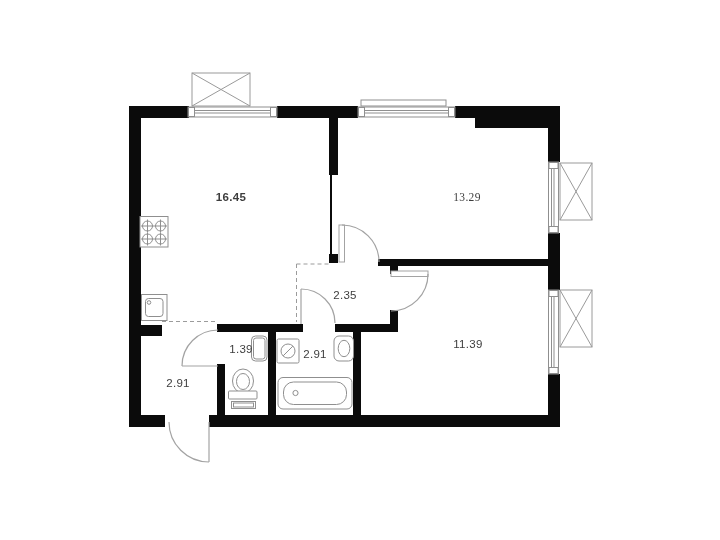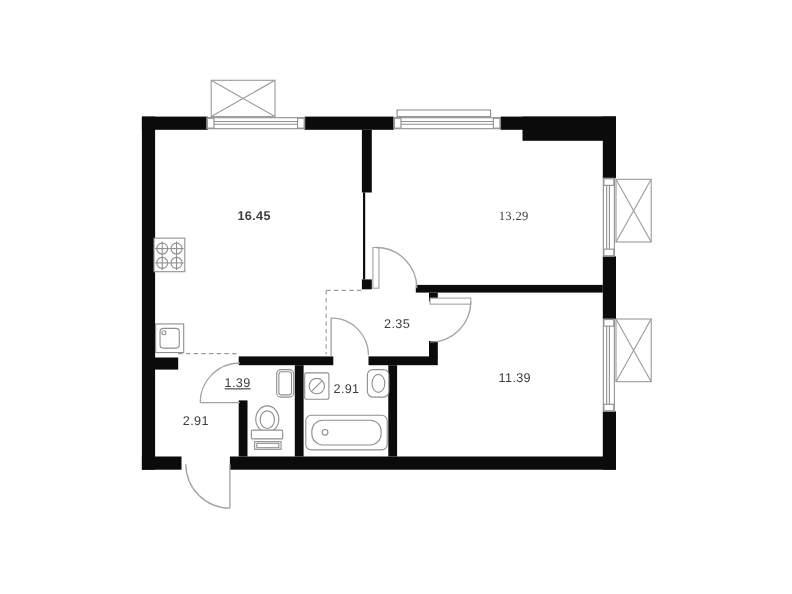--- a/index.html
+++ b/index.html
@@ -199,19 +199,19 @@
       <g>
         <rect x="278" y="377.5" width="74" height="31.5" rx="5"></rect>
         <rect x="283.5" y="382" width="63" height="22.5" rx="10" fill="none"></rect>
         <circle cx="295.5" cy="393" r="2.6" fill="none"></circle>
       </g>
     </g>
   </svg>
 
   <div class="room-label" style="left:231px;top:197px;font-weight:bold;">16.45</div>
   <div class="room-label" style="left:467px;top:197px;font-family:Liberation Serif, serif;">13.29</div>
-  <div class="room-label" style="left:345px;top:295px;margin-left:16px;">2.35</div>
-  <div class="room-label" style="left:216px;top:349px;text-decoration:underline;">1.39</div>
+  <div class="room-label" style="left:345px;top:295px;">2.35</div>
+  <div class="room-label" style="left:241px;top:349px;">1.39</div>
   <div class="room-label" style="left:315px;top:354px;">2.91</div>
   <div class="room-label" style="left:178px;top:383px;">2.91</div>
   <div class="room-label" style="left:468px;top:344px;text-align:center;">11.39</div>
 
 </div>
 
 </body></html>

